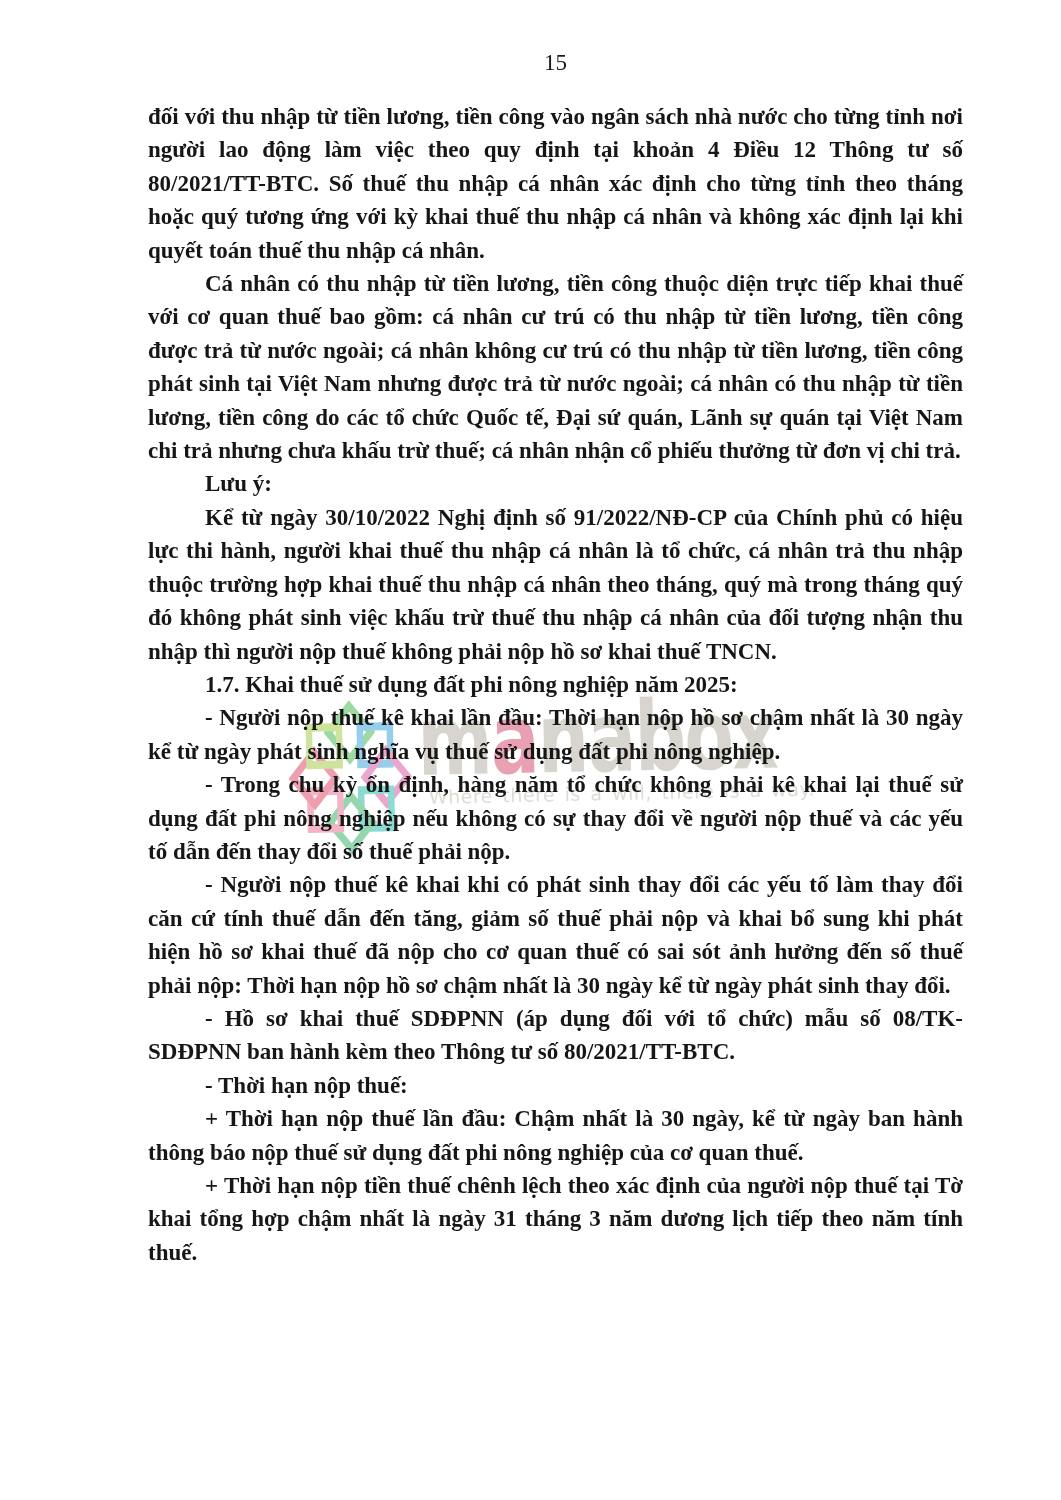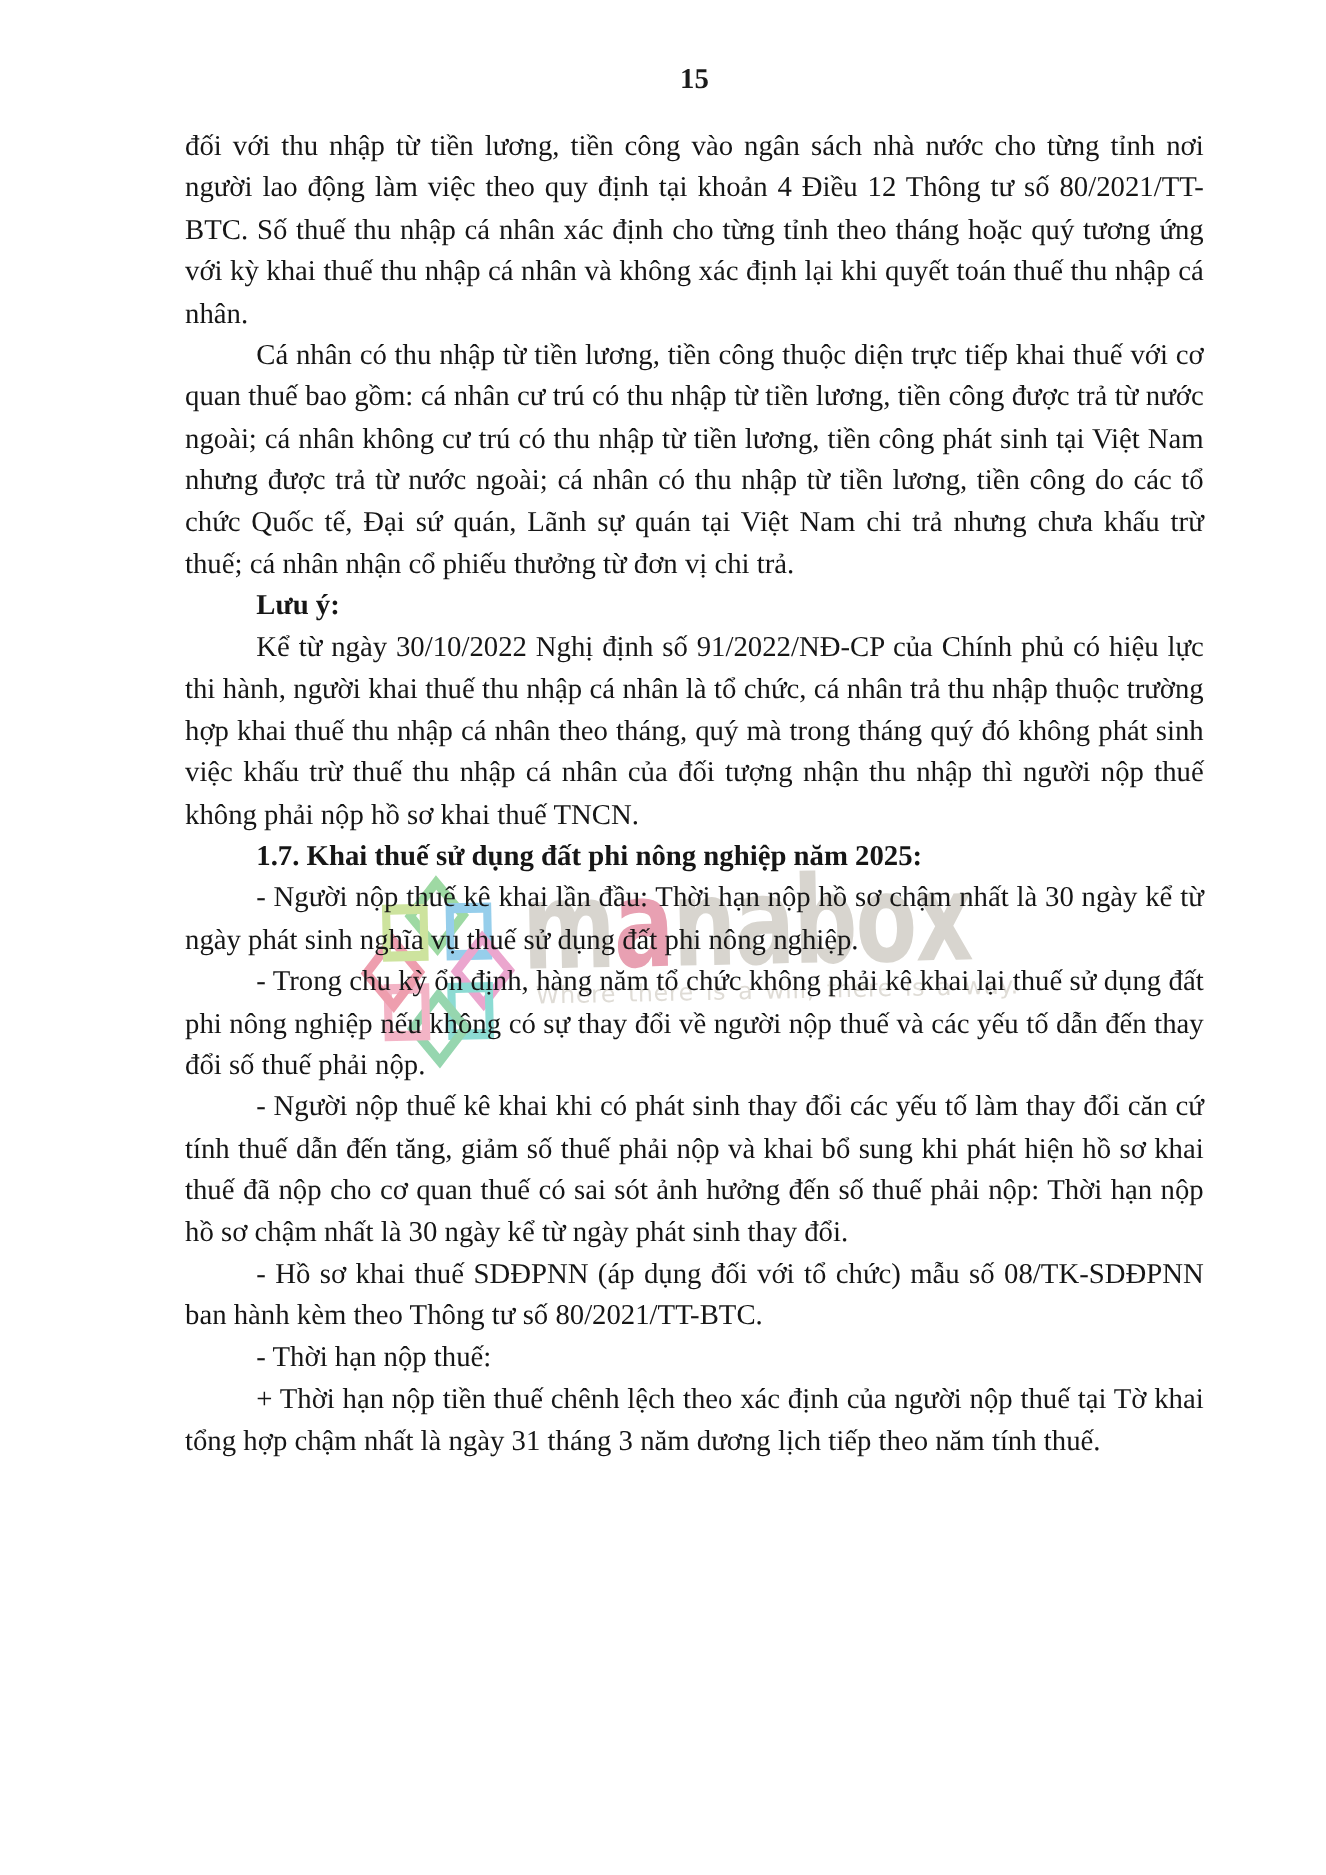--- a/index.html
+++ b/index.html
@@ -21,28 +21,28 @@
   }
   .wm-tagline{
     position:absolute;left:428px;top:786px;
     font-family:"DejaVu Sans",sans-serif;font-size:19px;color:#dfdcd6;
     letter-spacing:.5px;word-spacing:3px;white-space:nowrap;
   }
 
   
   .page-number{
     position:absolute;top:50px;left:148px;width:815px;z-index:1;
-    text-align:center;font-size:23px;color:#1b1b1b;font-weight:bold;
+    text-align:center;font-size:23px;color:#1b1b1b;
   }
   .body-text{
     position:absolute;top:100px;left:148px;width:815px;z-index:1;
     font-size:23px;line-height:33.4px;color:#161616;
     text-align:justify;text-justify:inter-word;
   }
-  .body-text p{margin:0;text-indent:57px;}
+  .body-text p{margin:0;text-indent:57px;font-weight:bold;}
   .body-text p.noindent{text-indent:0;}
   .body-text p.bold{font-weight:bold;}
 </style>
 </head>
 <body>
 
 <div class="page">
 
   <div class="watermark" aria-hidden="true">
     <svg class="wm-logo" width="130" height="158" viewBox="0 0 130 158" xmlns="http://www.w3.org/2000/svg">
@@ -67,16 +67,17 @@
       <p class="noindent">đối với thu nhập từ tiền lương, tiền công vào ngân sách nhà nước cho từng tỉnh nơi người lao động làm việc theo quy định tại khoản 4 Điều 12 Thông tư số 80/2021/TT-BTC. Số thuế thu nhập cá nhân xác định cho từng tỉnh theo tháng hoặc quý tương ứng với kỳ khai thuế thu nhập cá nhân và không xác định lại khi quyết toán thuế thu nhập cá nhân.</p>
       <p>Cá nhân có thu nhập từ tiền lương, tiền công thuộc diện trực tiếp khai thuế với cơ quan thuế bao gồm: cá nhân cư trú có thu nhập từ tiền lương, tiền công được trả từ nước ngoài; cá nhân không cư trú có thu nhập từ tiền lương, tiền công phát sinh tại Việt Nam nhưng được trả từ nước ngoài; cá nhân có thu nhập từ tiền lương, tiền công do các tổ chức Quốc tế, Đại sứ quán, Lãnh sự quán tại Việt Nam chi trả nhưng chưa khấu trừ thuế; cá nhân nhận cổ phiếu thưởng từ đơn vị chi trả.</p>
       <p class="bold">Lưu ý:</p>
       <p>Kể từ ngày 30/10/2022 Nghị định số 91/2022/NĐ-CP của Chính phủ có hiệu lực thi hành, người khai thuế thu nhập cá nhân là tổ chức, cá nhân trả thu nhập thuộc trường hợp khai thuế thu nhập cá nhân theo tháng, quý mà trong tháng quý đó không phát sinh việc khấu trừ thuế thu nhập cá nhân của đối tượng nhận thu nhập thì người nộp thuế không phải nộp hồ sơ khai thuế TNCN.</p>
       <p class="bold">1.7. Khai thuế sử dụng đất phi nông nghiệp năm 2025:</p>
       <p>- Người nộp thuế kê khai lần đầu: Thời hạn nộp hồ sơ chậm nhất là 30 ngày kể từ ngày phát sinh nghĩa vụ thuế sử dụng đất phi nông nghiệp.</p>
       <p>- Trong chu kỳ ổn định, hàng năm tổ chức không phải kê khai lại thuế sử dụng đất phi nông nghiệp nếu không có sự thay đổi về người nộp thuế và các yếu tố dẫn đến thay đổi số thuế phải nộp.</p>
       <p>- Người nộp thuế kê khai khi có phát sinh thay đổi các yếu tố làm thay đổi căn cứ tính thuế dẫn đến tăng, giảm số thuế phải nộp và khai bổ sung khi phát hiện hồ sơ khai thuế đã nộp cho cơ quan thuế có sai sót ảnh hưởng đến số thuế phải nộp: Thời hạn nộp hồ sơ chậm nhất là 30 ngày kể từ ngày phát sinh thay đổi.</p>
       <p>- Hồ sơ khai thuế SDĐPNN (áp dụng đối với tổ chức) mẫu số 08/TK-SDĐPNN ban hành kèm theo Thông tư số 80/2021/TT-BTC.</p>
       <p>- Thời hạn nộp thuế:</p>
+      <p>+ Thời hạn nộp thuế lần đầu: Chậm nhất là 30 ngày, kể từ ngày ban hành thông báo nộp thuế sử dụng đất phi nông nghiệp của cơ quan thuế.</p>
       <p>+ Thời hạn nộp tiền thuế chênh lệch theo xác định của người nộp thuế tại Tờ khai tổng hợp chậm nhất là ngày 31 tháng 3 năm dương lịch tiếp theo năm tính thuế.</p>
     </div>
 
 </div>
 
 </body></html>

